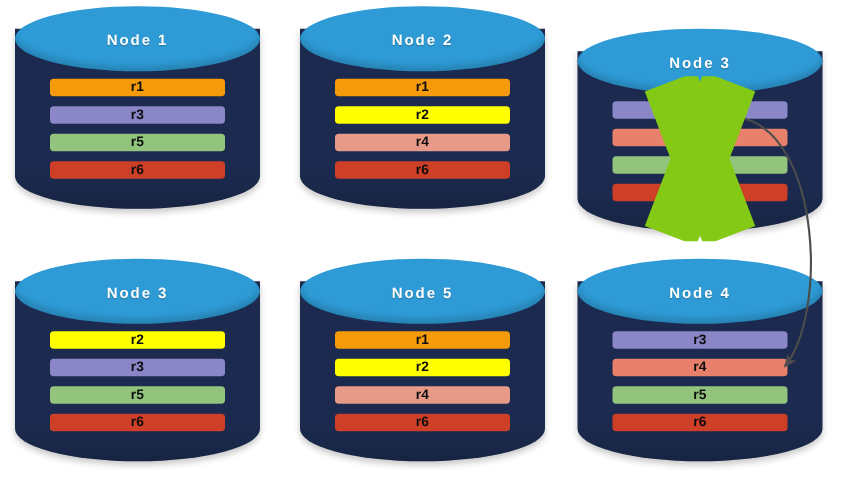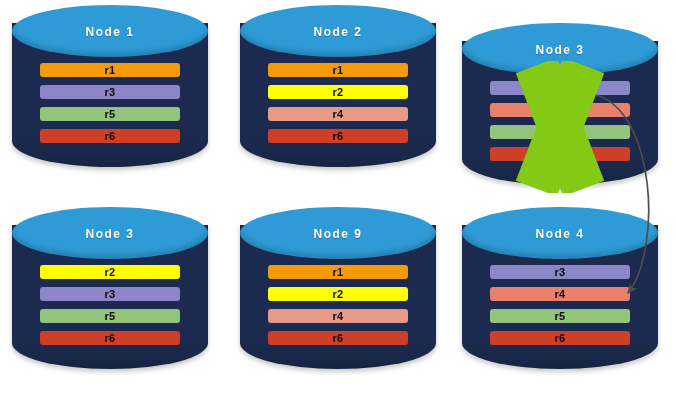--- a/index.html
+++ b/index.html
@@ -187,21 +187,21 @@
         <div class="cyl-body" style="background: rgb(27, 42, 78);">
           <div class="cyl-bottom-shade"></div>
         </div>
         <div class="records">
           <div class="rec" style="background: rgb(245, 155, 11);">r1</div>
           <div class="rec" style="background: rgb(255, 255, 0);">r2</div>
           <div class="rec" style="background: rgb(231, 154, 135);">r4</div>
           <div class="rec" style="background: rgb(206, 63, 40);">r6</div>
         </div>
         <div class="cyl-top" style="background: rgb(46, 155, 214);"></div>
-        <div class="node-title" style="color: rgb(255, 255, 255);">Node 9</div>
+        <div class="node-title" style="color: rgb(255, 255, 255);">Node 5</div>
       </div>
       <div class="node" style="left: 462px; top: 207px;">
         <div class="cyl-body" style="background: rgb(27, 42, 78);">
           <div class="cyl-bottom-shade"></div>
         </div>
         <div class="records">
           <div class="rec" style="background: rgb(138, 134, 200);">r3</div>
           <div class="rec" style="background: rgb(232, 128, 107);">r4</div>
           <div class="rec" style="background: rgb(146, 196, 125);">r5</div>
           <div class="rec" style="background: rgb(206, 63, 40);">r6</div>

